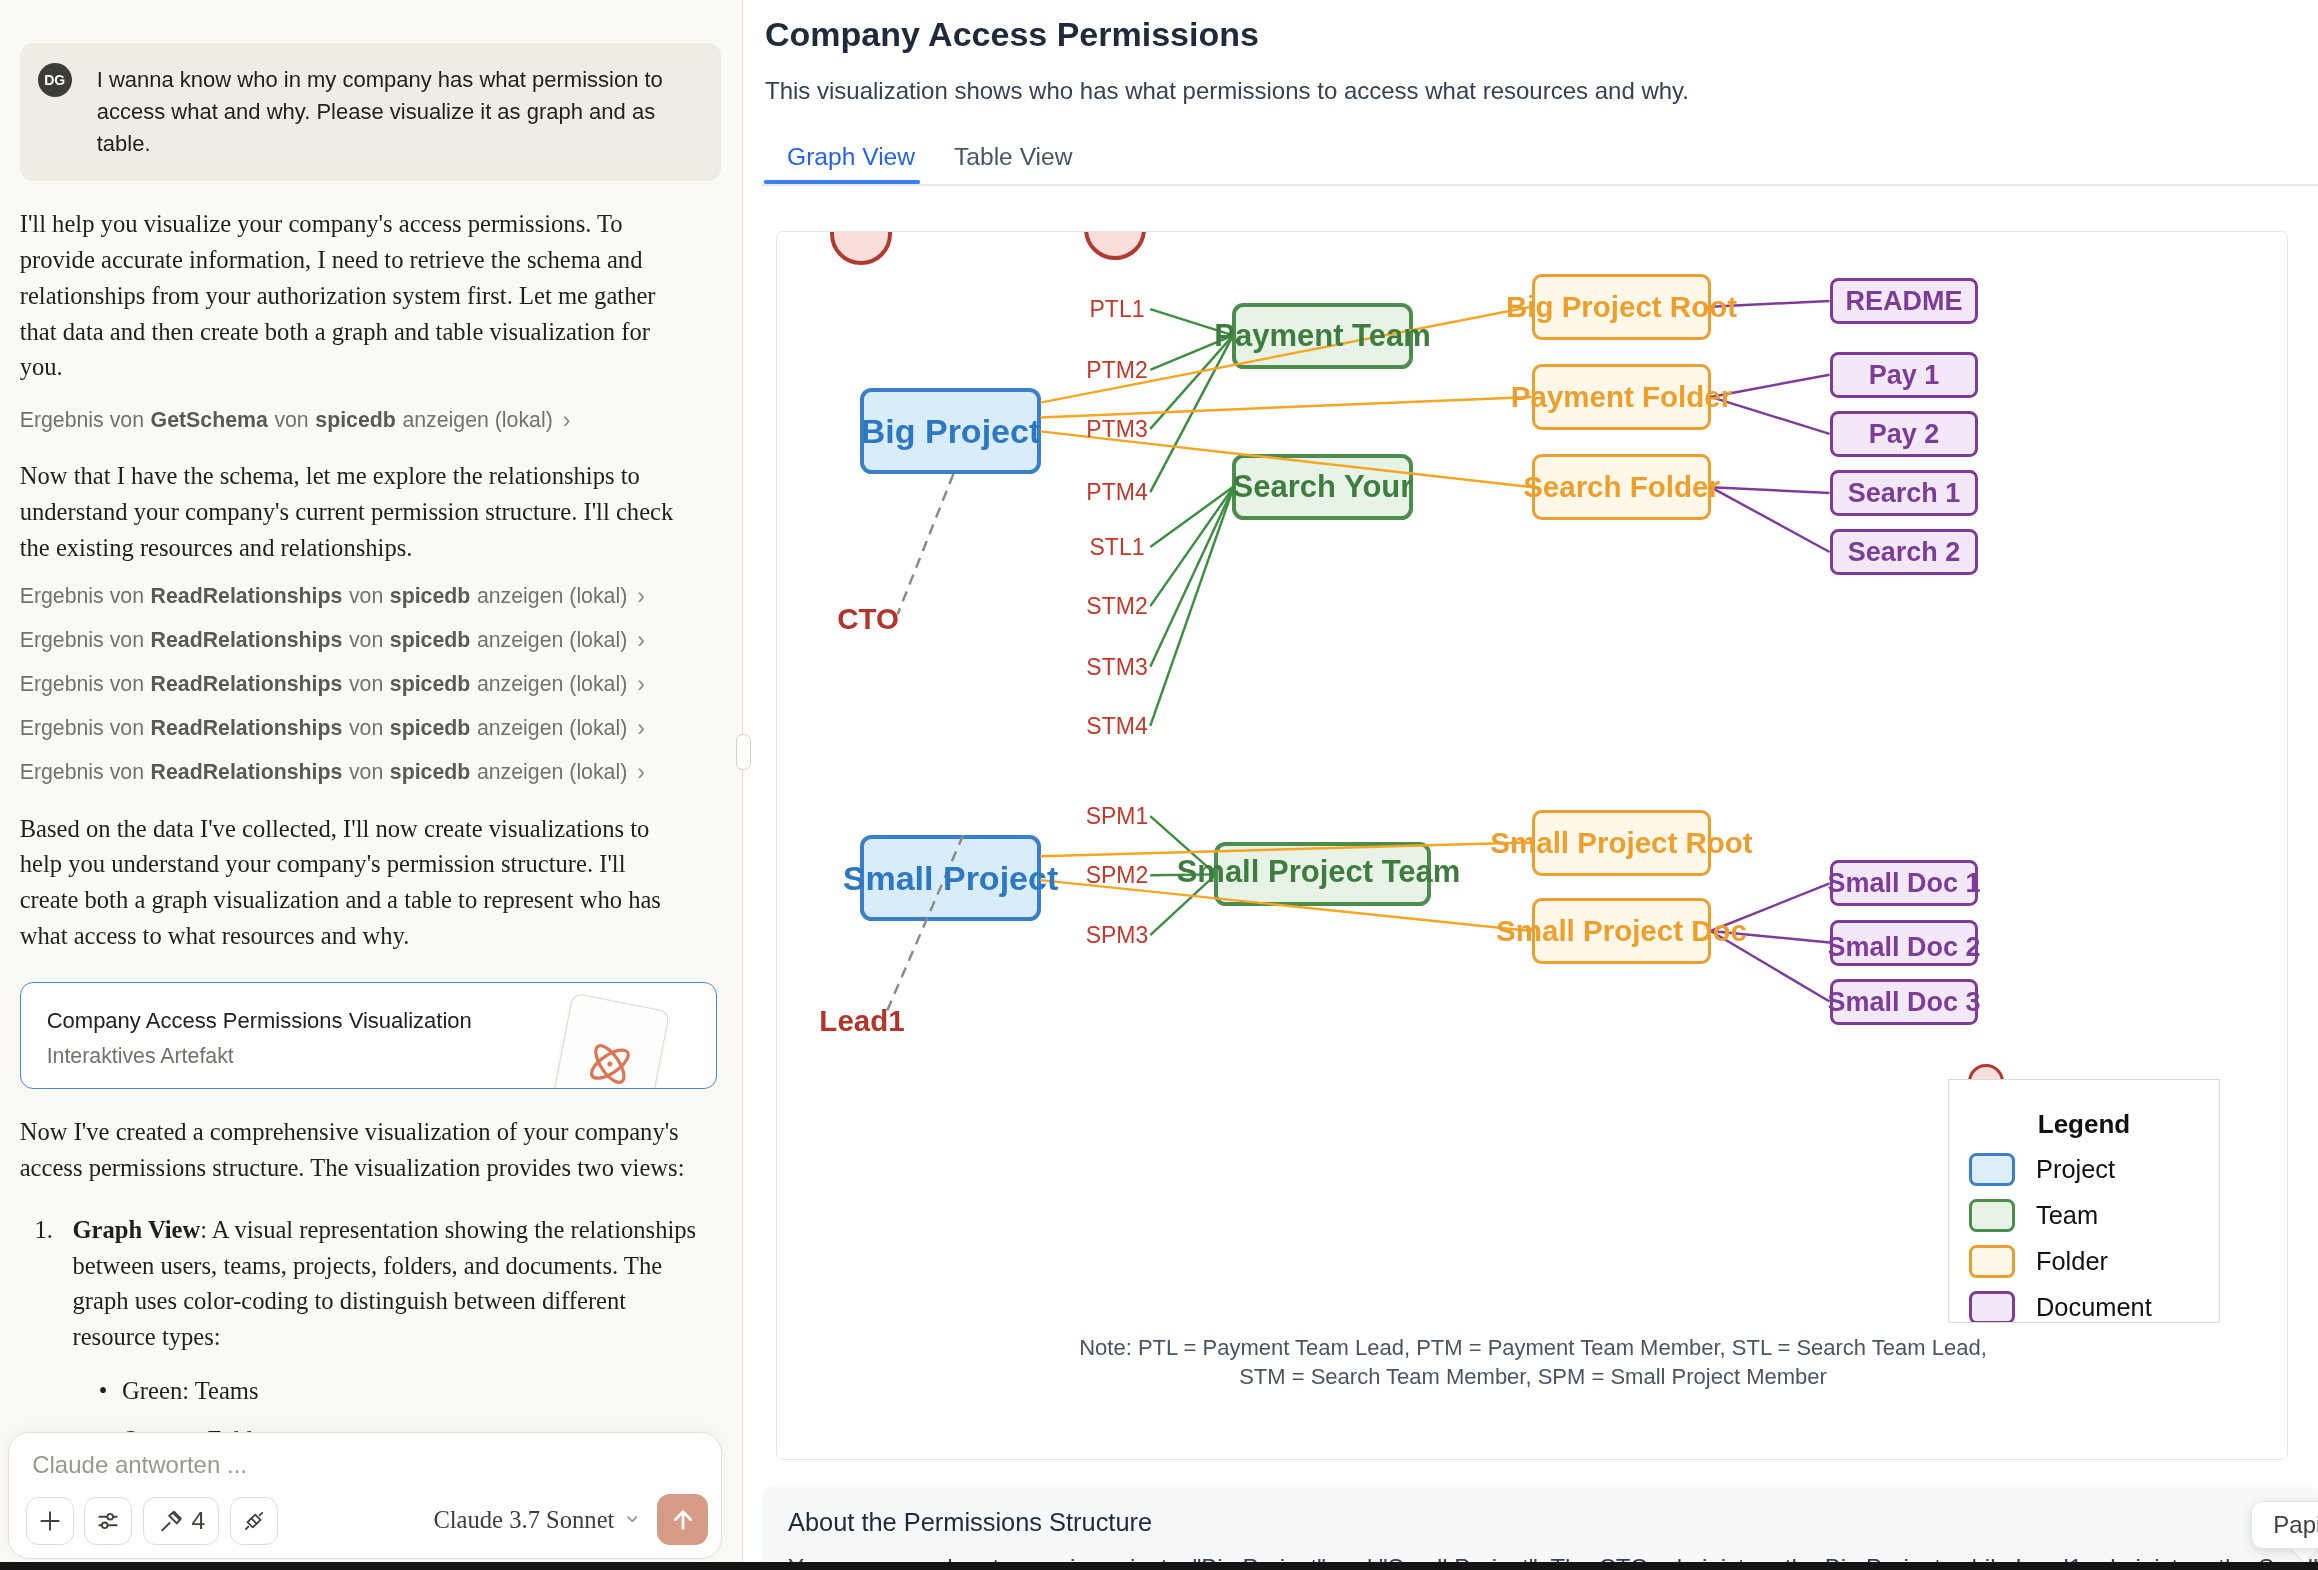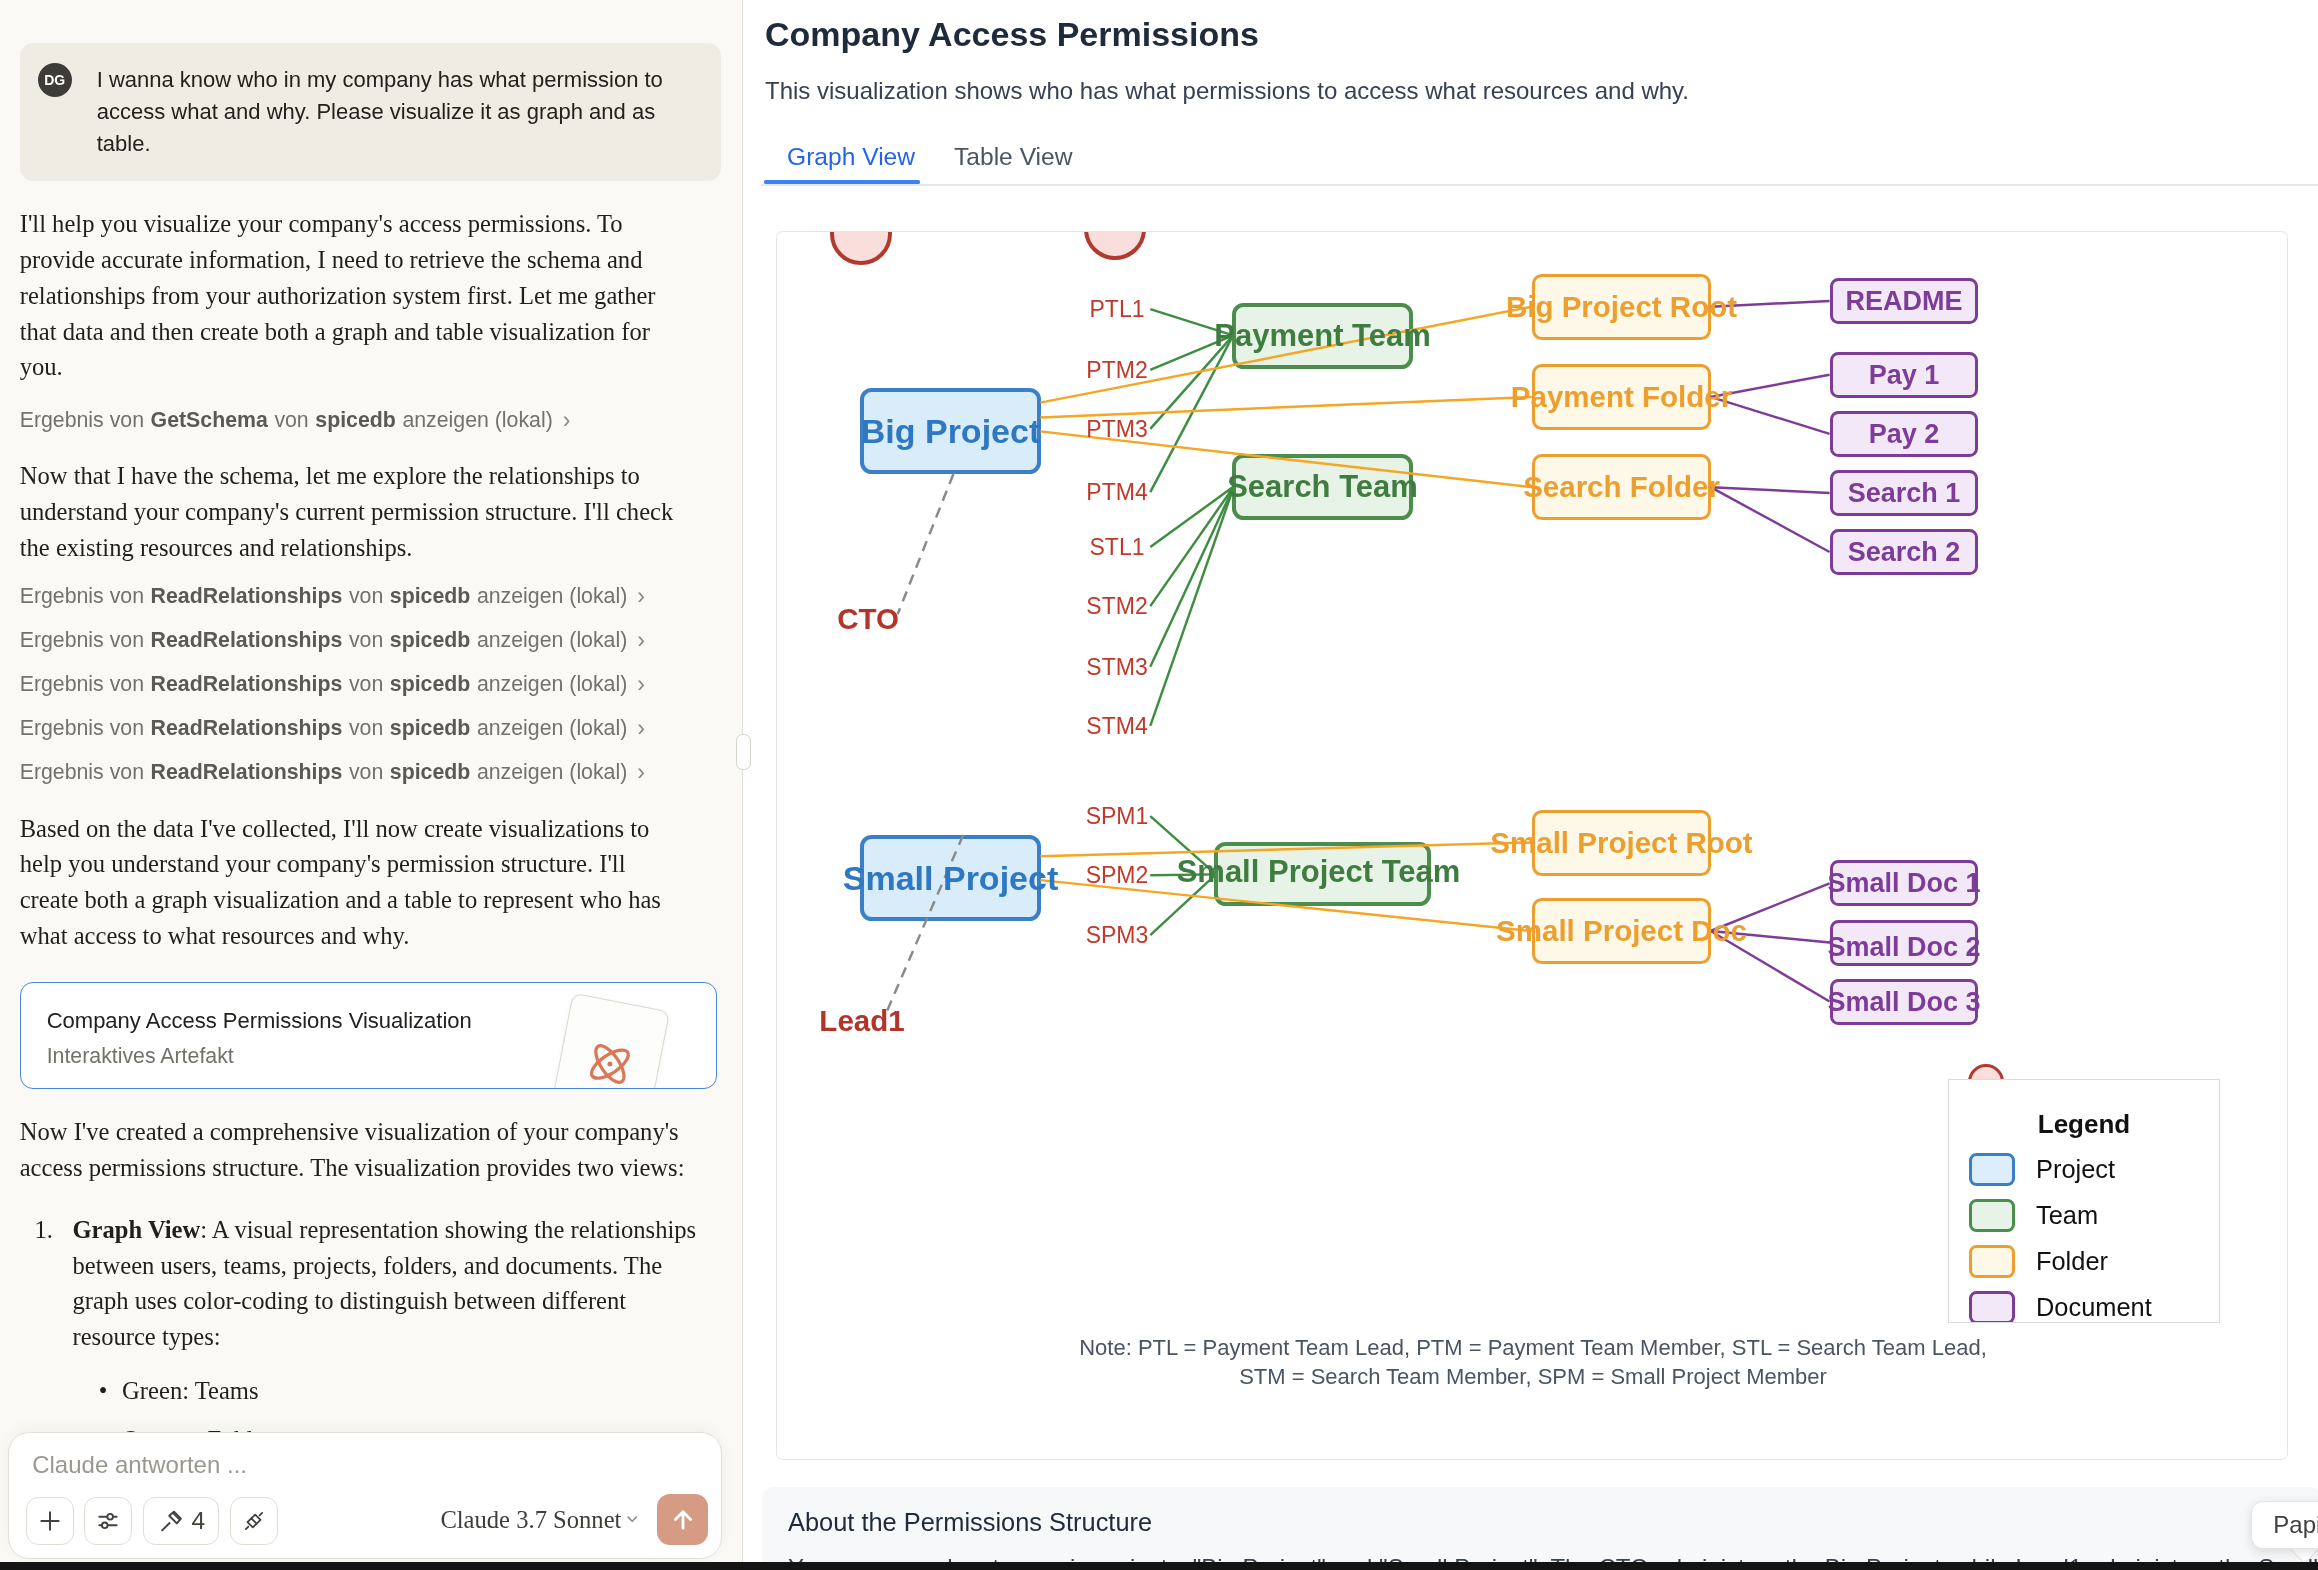--- a/index.html
+++ b/index.html
@@ -40,21 +40,21 @@
   
   .composer{position:absolute;left:8.2px;top:1432px;width:712px;height:125px;background:#FFFFFF;
             border:0.8px solid #E2E0D8;border-radius:21.3px;box-shadow:0 -3.3px 14.8px rgba(0,0,0,.04);z-index:4;}
   .placeholder{position:absolute;left:23px;top:18px;font-size:24px;color:#9A988E;}
   .composer-left{position:absolute;left:16.4px;bottom:13px;display:flex;gap:10.7px;align-items:center;}
   .icon-btn{height:48px;min-width:48px;border:1.2px solid #DFDDD4;border-radius:12.3px;background:#FFF;
             display:flex;align-items:center;justify-content:center;color:#44423C;cursor:pointer;box-sizing:border-box;}
   .icon-btn.wide{padding:0 13px;gap:6.6px;}
   .tool-count{font-size:24.6px;color:#44423C;}
   .composer-right{position:absolute;right:13px;bottom:13px;display:flex;align-items:center;gap:16.4px;}
-  .model-sel{display:flex;align-items:center;gap:3px;cursor:pointer;
+  .model-sel{display:flex;align-items:center;gap:10px;cursor:pointer;
              font-family:"Liberation Serif","DejaVu Serif",serif;font-size:24.6px;color:#3F3D38;}
   .send-btn{width:51px;height:51px;border-radius:13px;background:#D59B85;display:flex;align-items:center;
             justify-content:center;cursor:pointer;}
   .resize-handle{position:absolute;left:736px;top:734px;width:13px;height:34px;background:#FDFDFB;
                  border:0.8px solid #D5D3CA;border-radius:6.6px;z-index:6;}
 
   
   .panel{position:absolute;left:743px;top:0;width:1576px;height:1570px;background:#FFFFFF;}
   .panel-title{position:absolute;left:22px;top:14.8px;font-size:34px;font-weight:bold;color:#1F2A3A;}
   .panel-sub{position:absolute;left:22px;top:77px;font-size:24px;color:#374151;}
@@ -340,21 +340,21 @@
             <line x1="1138" y1="311" x2="1283" y2="390" class="e-purple"></line>
             <line x1="1138" y1="852" x2="1283" y2="794" class="e-purple"></line>
             <line x1="1138" y1="852" x2="1283" y2="866" class="e-purple"></line>
             <line x1="1138" y1="852" x2="1283" y2="938" class="e-purple"></line>
             <line x1="215" y1="295" x2="147" y2="466" class="e-dashed"></line>
             <line x1="227" y1="735" x2="133" y2="952" class="e-dashed"></line>
           </svg>
           <div class="glabel project" style="left: 83px; top: 156px; width: 181px; height: 86px;">Big Project</div>
           <div class="glabel project" style="left: 83px; top: 603px; width: 181px; height: 86px;">Small Project</div>
           <div class="glabel team" style="left: 455px; top: 71px; width: 181px; height: 66px;">Payment Team</div>
-          <div class="glabel team" style="left: 455px; top: 222px; width: 181px; height: 66px;">Search Team</div>
+          <div class="glabel team" style="left: 455px; top: 222px; width: 181px; height: 66px;">Search Your</div>
           <div class="glabel team" style="left: 433px; top: 610px; width: 217px; height: 60px;">Small Project Team</div>
           <div class="glabel folder" style="left: 755px; top: 42px; width: 179px; height: 66px;">Big Project Root</div>
           <div class="glabel folder" style="left: 755px; top: 132px; width: 179px; height: 66px;">Payment Folder</div>
           <div class="glabel folder" style="left: 755px; top: 222px; width: 179px; height: 66px;">Search Folder</div>
           <div class="glabel folder" style="left: 755px; top: 578px; width: 179px; height: 66px;">Small Project Root</div>
           <div class="glabel folder" style="left: 755px; top: 666px; width: 179px; height: 66px;">Small Project Doc</div>
           <div class="glabel document" style="left: 1053px; top: 46px; width: 148px; height: 46px;">README</div>
           <div class="glabel document" style="left: 1053px; top: 120px; width: 148px; height: 46px;">Pay 1</div>
           <div class="glabel document" style="left: 1053px; top: 179px; width: 148px; height: 46px;">Pay 2</div>
           <div class="glabel document" style="left: 1053px; top: 238px; width: 148px; height: 46px;">Search 1</div>

